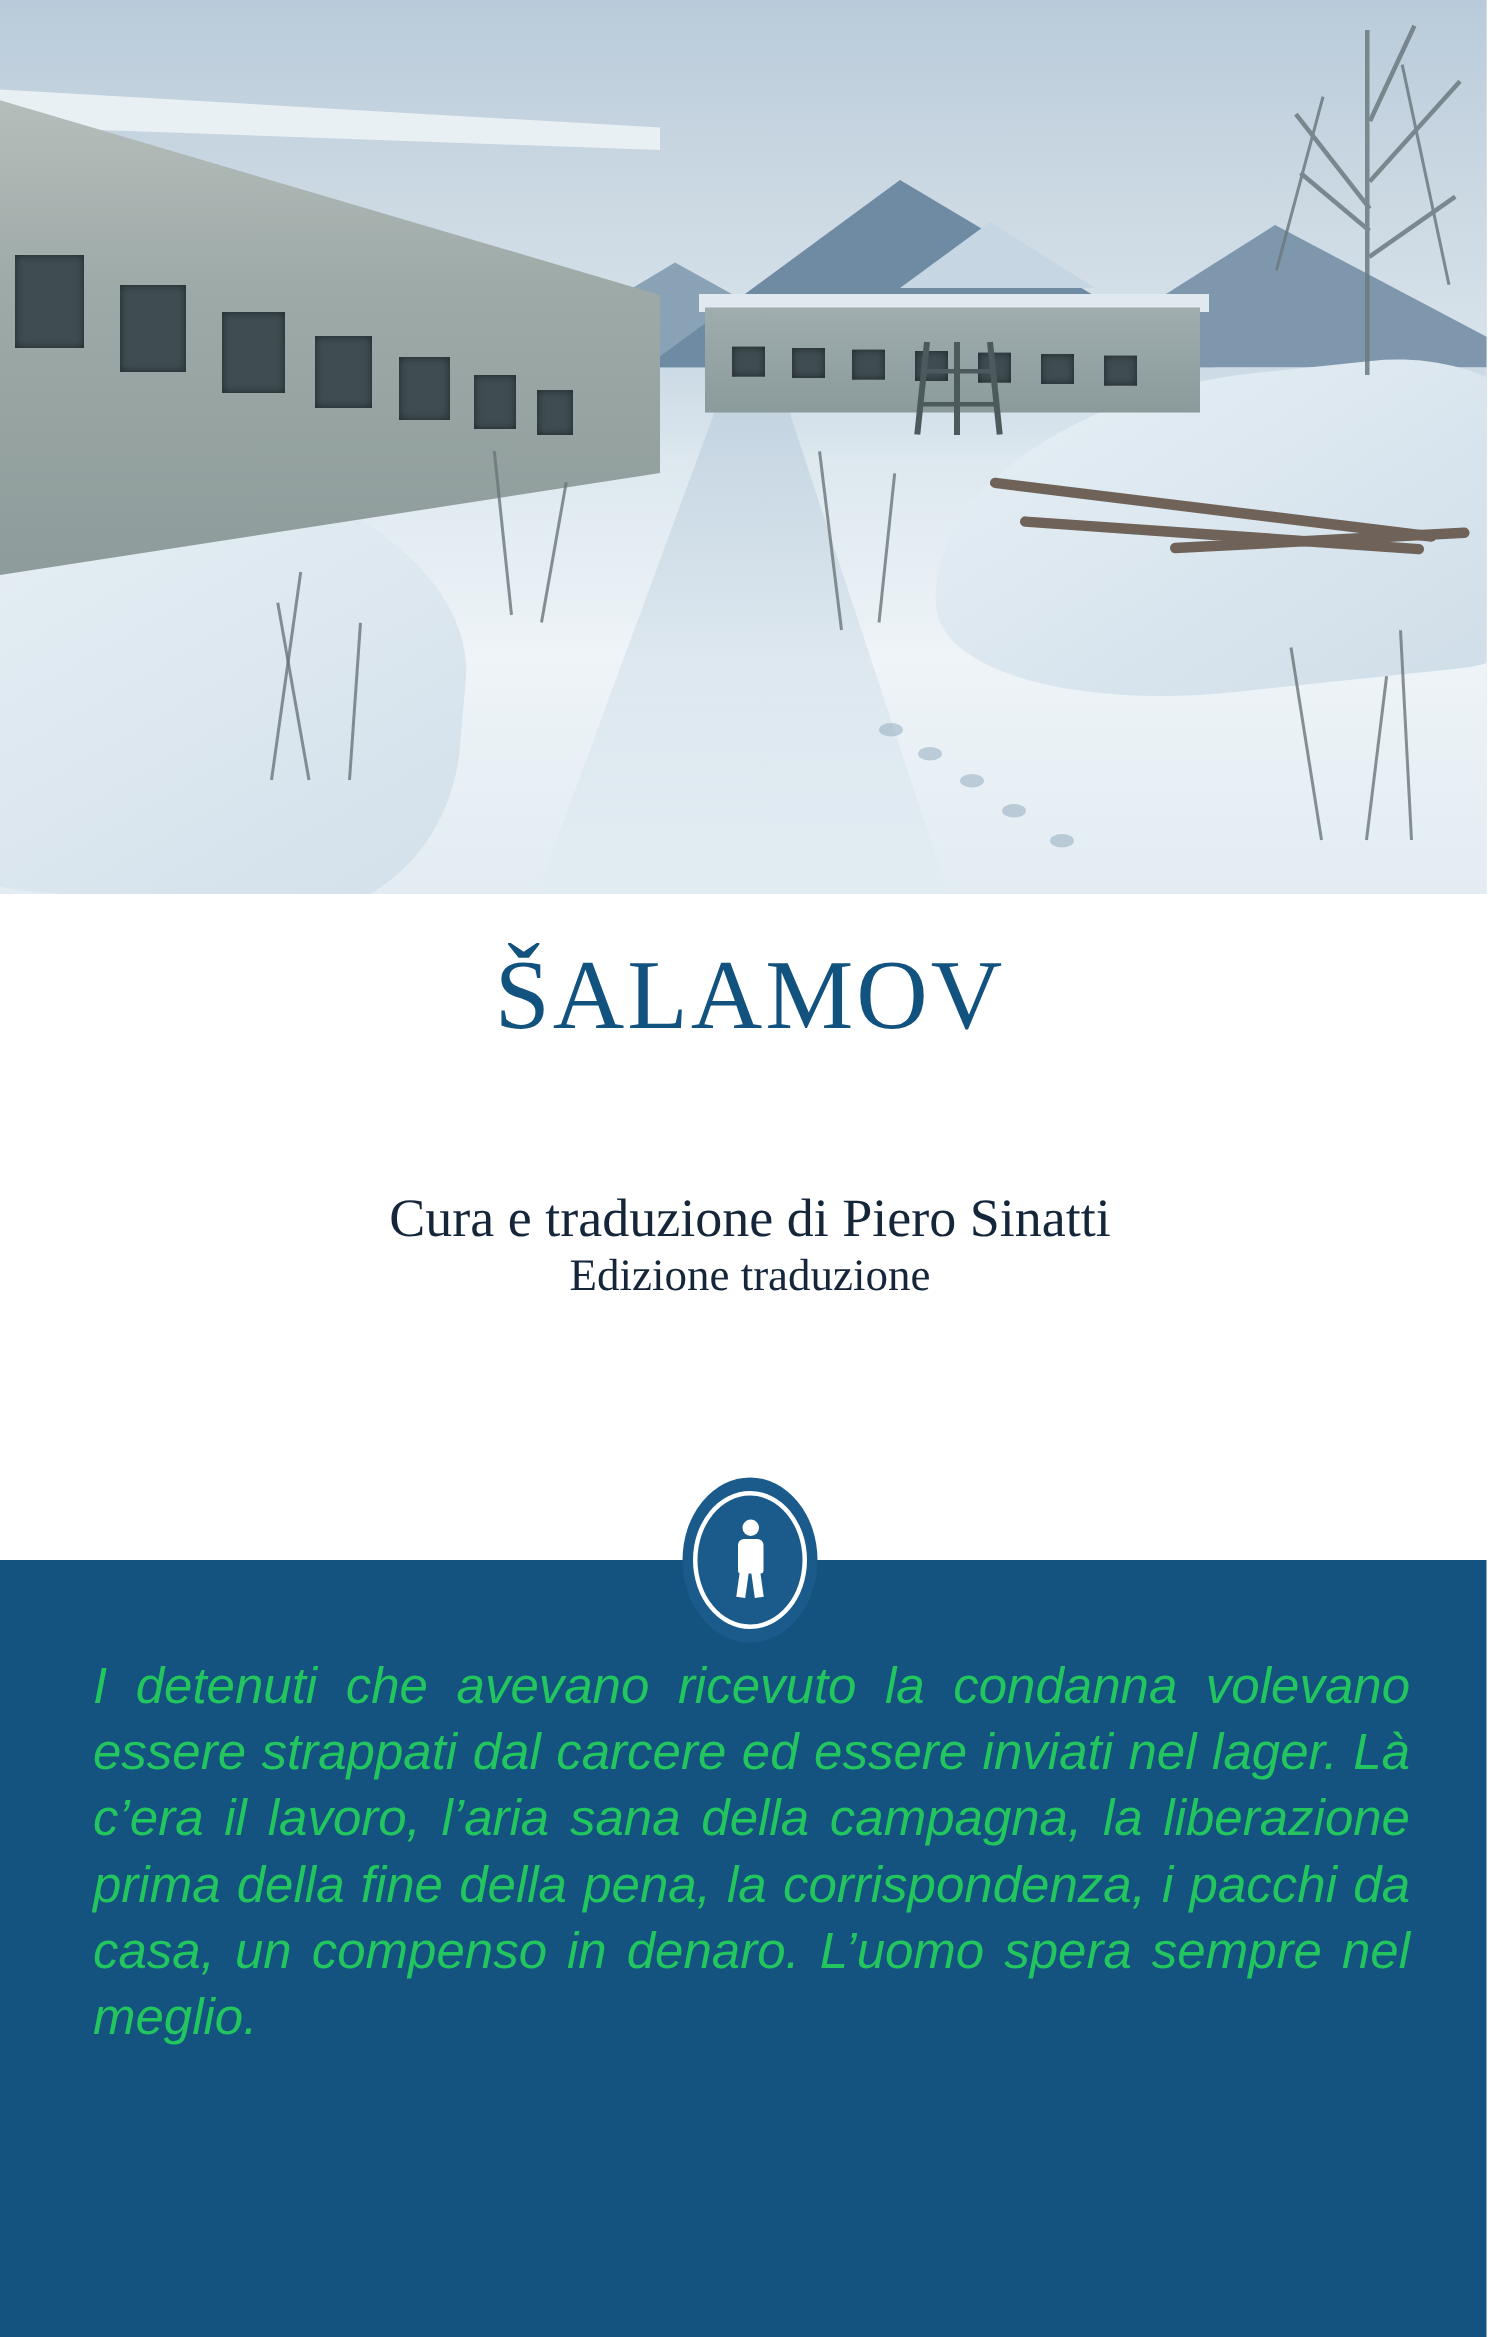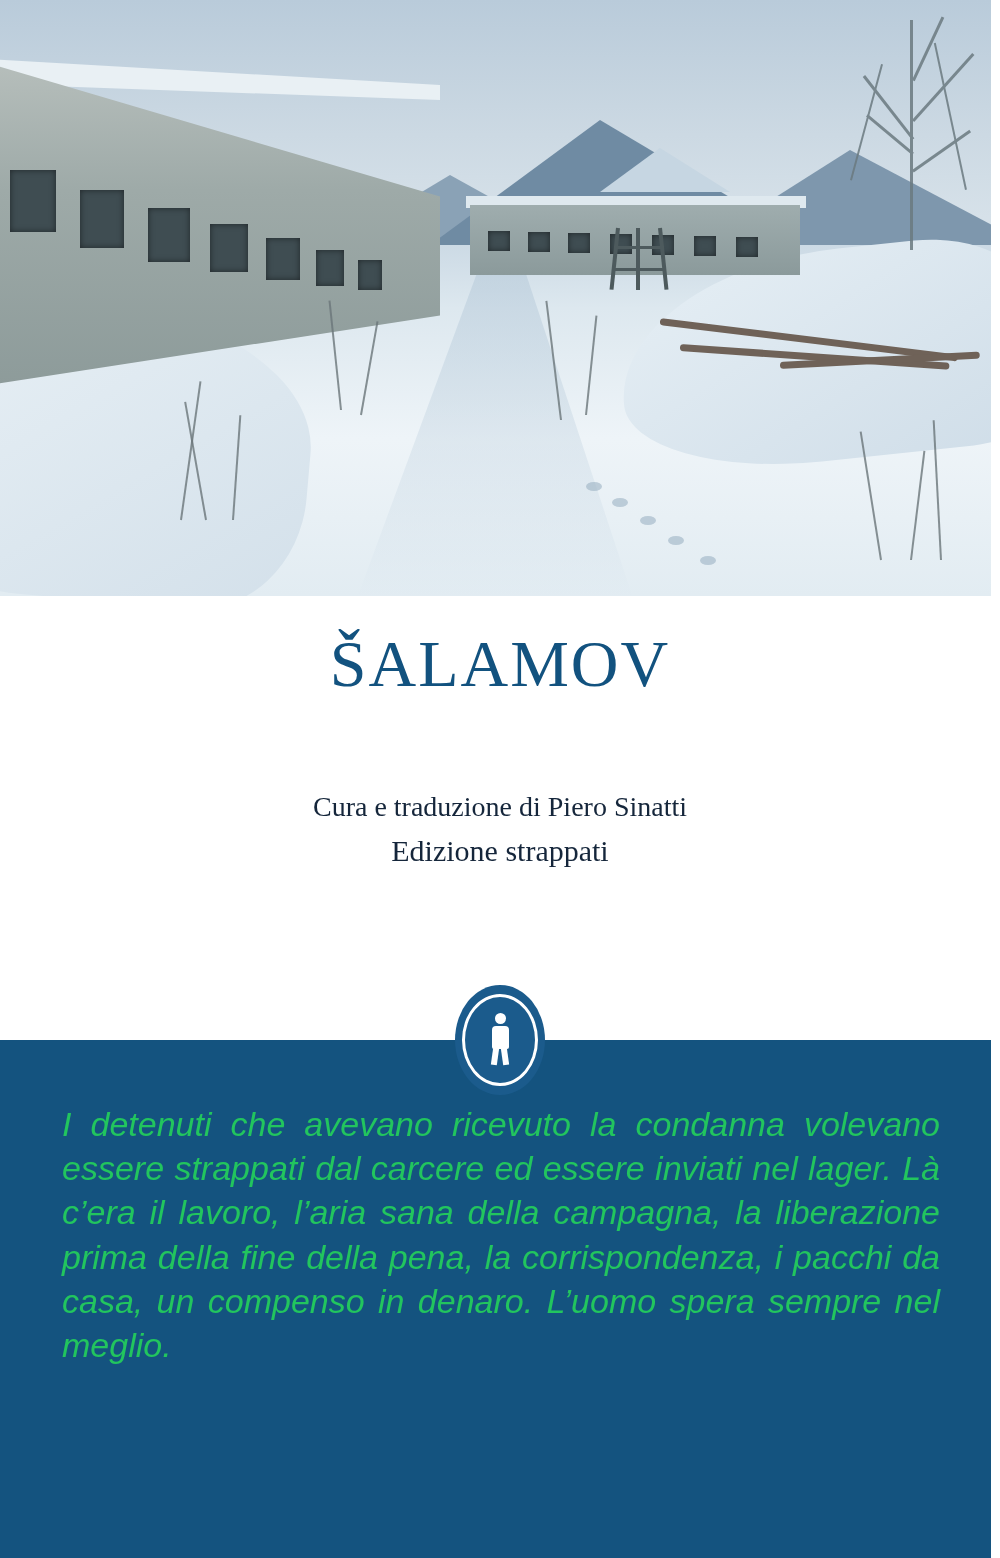--- a/index.html
+++ b/index.html
@@ -212,21 +212,21 @@
     font-size: 56px;
     font-style: italic;
     font-family: "Liberation Serif", serif;
   }
   .subtitle1 {
     position: absolute;
     left: 0; top: 195px;
     width: 1000px;
     text-align: center;
     color: #15263b;
-    font-size: 28px;
+    font-size: 36px;
   }
   .subtitle2 {
     position: absolute;
     left: 0; top: 238px;
     width: 1000px;
     text-align: center;
     color: #15263b;
     font-size: 30px;
   }
 
@@ -391,21 +391,21 @@
       <i style="left:668px; top:536px;"></i>
       <i style="left:700px; top:556px;"></i>
       <i style="left:612px; top:498px;"></i>
       <i style="left:586px; top:482px;"></i>
     </div>
   </div>
 
   <div class="white-band">
     <div class="author">ŠALAMOV</div>
     <div class="subtitle1">Cura e traduzione di Piero Sinatti</div>
-    <div class="subtitle2">Edizione strappati</div>
+    <div class="subtitle2">Edizione traduzione</div>
   </div>
 
   <div class="logo">
     <div class="logo-disc"></div>
     <div class="logo-ring"></div>
     <div class="logo-fig">
       <div class="head"></div>
       <div class="body"></div>
       <div class="legL"></div>
       <div class="legR"></div>

